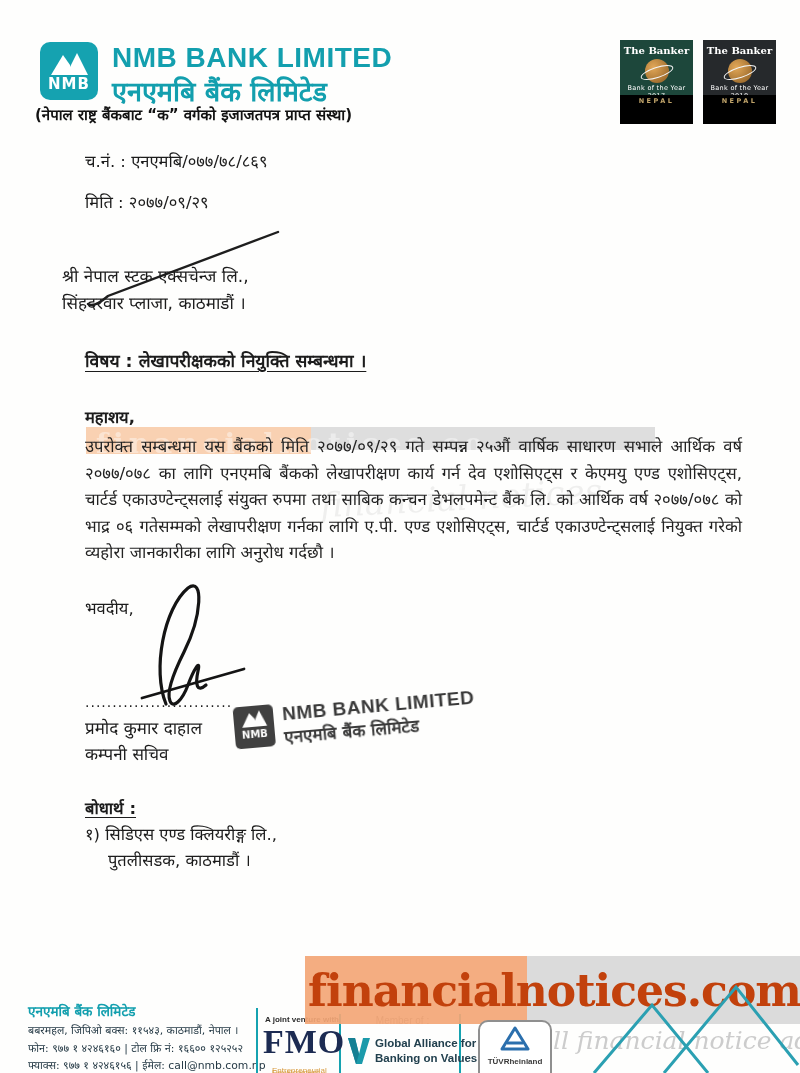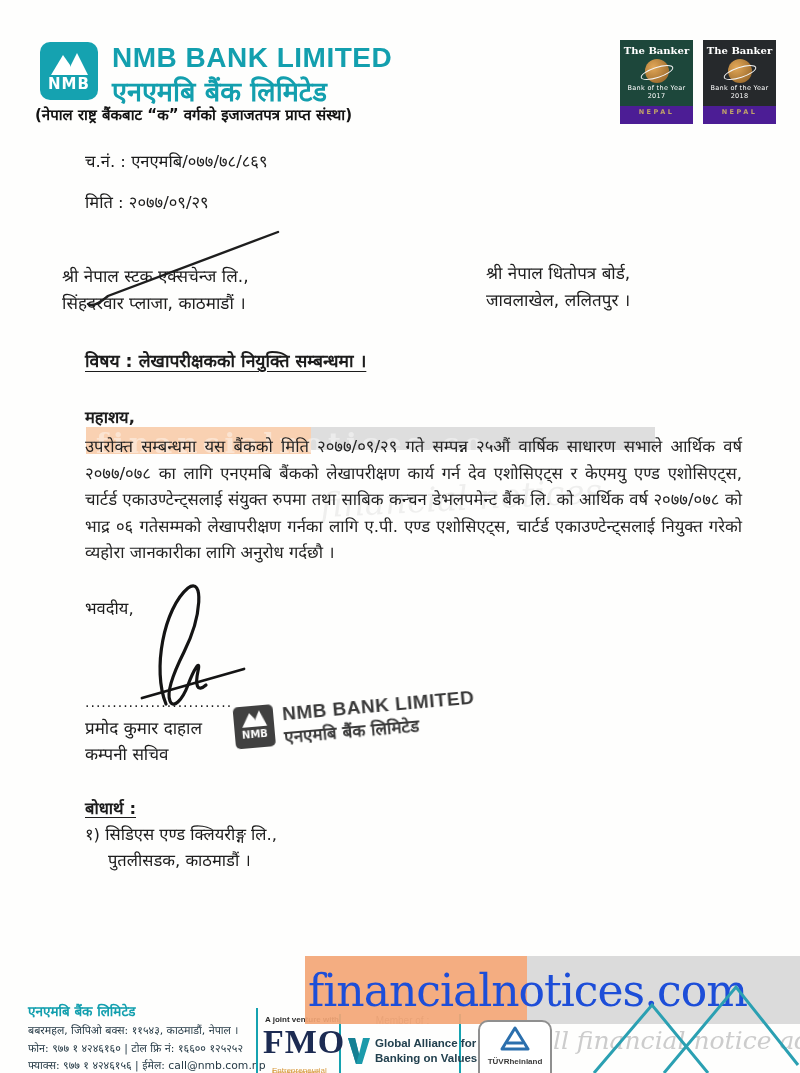--- a/index.html
+++ b/index.html
@@ -13,21 +13,21 @@
   .brand-np{left:112px;top:72px;font-size:27px;font-weight:bold;color:#139fae;}
   .license{left:35px;top:104px;font-size:15px;font-weight:bold;color:#121212;}
   
   .badge{width:73px;height:84px;border-radius:0;color:#fff;text-align:center;overflow:hidden;}
   .badge .tb{font-family:"DejaVu Serif",serif;font-size:10px;font-weight:bold;padding-top:5px;}
   .globe{position:relative;width:24px;height:24px;margin:3px auto 1px;}
   .globe .ball{position:absolute;left:0;top:0;width:24px;height:24px;border-radius:50%;
        background:radial-gradient(circle at 35% 35%,#e2a859,#8a5a20);}
   .globe .ring{position:absolute;left:-5px;top:8px;width:32px;height:9px;border:1.6px solid #f3f3f3;border-radius:50%;transform:rotate(-18deg);}
   .badge .yr{font-size:6.5px;letter-spacing:.3px;}
-  .badge .nepal{position:absolute;bottom:0;left:0;right:0;height:18px;background:#4c1d95;
+  .badge .nepal{position:absolute;bottom:0;left:0;right:0;height:29px;background:#000000;
        font-size:6.5px;letter-spacing:2.5px;line-height:13px;color:#bfa369;font-weight:bold;}
   
   .ln{font-size:16.5px;}
   .body-par{left:85px;top:434px;width:657px;font-size:16.6px;line-height:26.6px;text-align:justify;color:#222;}
   .subject{left:85px;top:348px;font-size:17.5px;font-weight:bold;text-decoration:underline;text-underline-offset:4px;}
   .cchead{font-weight:bold;text-decoration:underline;text-underline-offset:3px;}
   
   .hl-o{left:86px;top:427px;width:225px;height:27px;background:rgba(244,160,96,.48);}
   .hl-g{left:311px;top:427px;width:344px;height:23px;background:rgba(185,185,185,.45);}
   .hl-ghost{left:96px;top:427px;width:540px;font-family:"DejaVu Serif",serif;font-weight:bold;font-size:28px;
@@ -36,21 +36,21 @@
       color:rgba(60,60,60,.08);transform:rotate(-3deg);white-space:nowrap;}
   
   .stamp{left:234px;top:697px;display:flex;gap:9px;transform:rotate(-5deg);opacity:.84;filter:blur(.3px);}
   .stamp .box{width:40px;height:42px;background:#1c1c1c;border-radius:5px;text-align:center;}
   .stamp .box .t{color:#fff;font-size:10px;font-weight:bold;margin-top:-3px;}
   .stamp .l1{font-family:"Liberation Sans",sans-serif;font-size:19px;font-weight:900;color:#151515;letter-spacing:.5px;}
   .stamp .l2{font-size:17px;font-weight:bold;color:#151515;margin-top:0px;}
   
   .ban-o{left:305px;top:956px;width:222px;height:68px;background:rgba(243,166,118,.92);}
   .ban-g{left:527px;top:956px;width:273px;height:68px;background:rgba(216,216,216,.92);}
-  .ban-t{left:308px;top:965px;font-family:"DejaVu Serif",serif;font-weight:normal;font-size:44px;color:#1d4ed8;letter-spacing:-1px;}
+  .ban-t{left:308px;top:965px;font-family:"DejaVu Serif",serif;font-weight:bold;font-size:44px;color:#c2410c;letter-spacing:-1px;}
   .tagline{left:538px;top:1026px;font-family:"DejaVu Serif",serif;font-style:italic;font-size:25px;color:#cccccc;white-space:nowrap;}
   
   .f-bank{left:28px;top:1002px;font-size:13.5px;font-weight:bold;color:#139fae;}
   .f-line{left:28px;font-size:10.8px;color:#1f3440;}
   .vdiv{width:2px;background:#15a2b0;}
   .fmo-tag{left:265px;top:1015px;font-size:8px;font-weight:bold;color:#2b2b2b;font-family:"Liberation Sans",sans-serif;}
   .fmo{left:263px;top:1023px;font-family:"Liberation Serif",serif;font-weight:bold;font-size:34px;color:#1c2b52;letter-spacing:1px;}
   .fmo-s{left:272px;font-size:8px;color:#d89a3e;font-family:"Liberation Sans",sans-serif;}
   .memberof{left:345px;top:1015px;width:115px;text-align:center;font-size:10px;color:#7a7a7a;font-family:"Liberation Sans",sans-serif;}
   .gabv-t{left:375px;font-family:"Liberation Sans",sans-serif;font-size:11.5px;font-weight:bold;color:#22404e;}
@@ -95,24 +95,20 @@
   <div class="abs ln" style="left:85px;top:149px;">च.नं. : एनएमबि/०७७/७८/८६९</div>
   <div class="abs ln" style="left:85px;top:190px;">मिति : २०७७/०९/२९</div>
 
   <div class="abs" style="left:62px;top:263px;font-size:17px;line-height:27px;">
     <div>श्री नेपाल स्टक एक्सचेन्ज लि.,</div>
     <div>सिंहदरवार प्लाजा, काठमाडौं ।</div>
   </div>
   <svg class="abs" style="left:78px;top:222px;" width="215" height="92">
     <path d="M10,82 Q16,86 30,74 L200,10" stroke="#1e1e1e" stroke-width="2.4" fill="none" stroke-linecap="round"></path>
   </svg>
-  <div class="abs" style="left:486px;top:260px;font-size:17px;line-height:27px;">
-    <div>श्री नेपाल धितोपत्र बोर्ड,</div>
-    <div>जावलाखेल, ललितपुर ।</div>
-  </div>
 
   <div class="abs subject">विषय : लेखापरीक्षकको नियुक्ति सम्बन्धमा ।</div>
   <div class="abs ln" style="left:85px;top:405px;font-weight:bold;">महाशय,</div>
 
   <div class="abs hl-o"></div>
   <div class="abs hl-g"></div>
   <div class="abs hl-ghost">financialnotices.co</div>
   <div class="abs mid-ghost">financial notices</div>
 
   <div class="abs body-par">उपरोक्त सम्बन्धमा यस बैंकको मिति २०७७/०९/२९ गते सम्पन्न २५औं वार्षिक साधारण सभाले आर्थिक वर्ष २०७७/०७८ का लागि एनएमबि बैंकको लेखापरीक्षण कार्य गर्न देव एशोसिएट्स र केएमयु एण्ड एशोसिएट्स, चार्टर्ड एकाउण्टेन्ट्सलाई संयुक्त रुपमा तथा साबिक कन्चन डेभलपमेन्ट बैंक लि. को आर्थिक वर्ष २०७७/०७८ को भाद्र ०६ गतेसम्मको लेखापरीक्षण गर्नका लागि ए.पी. एण्ड एशोसिएट्स, चार्टर्ड एकाउण्टेन्ट्सलाई नियुक्त गरेको व्यहोरा जानकारीका लागि अनुरोध गर्दछौ ।</div>

